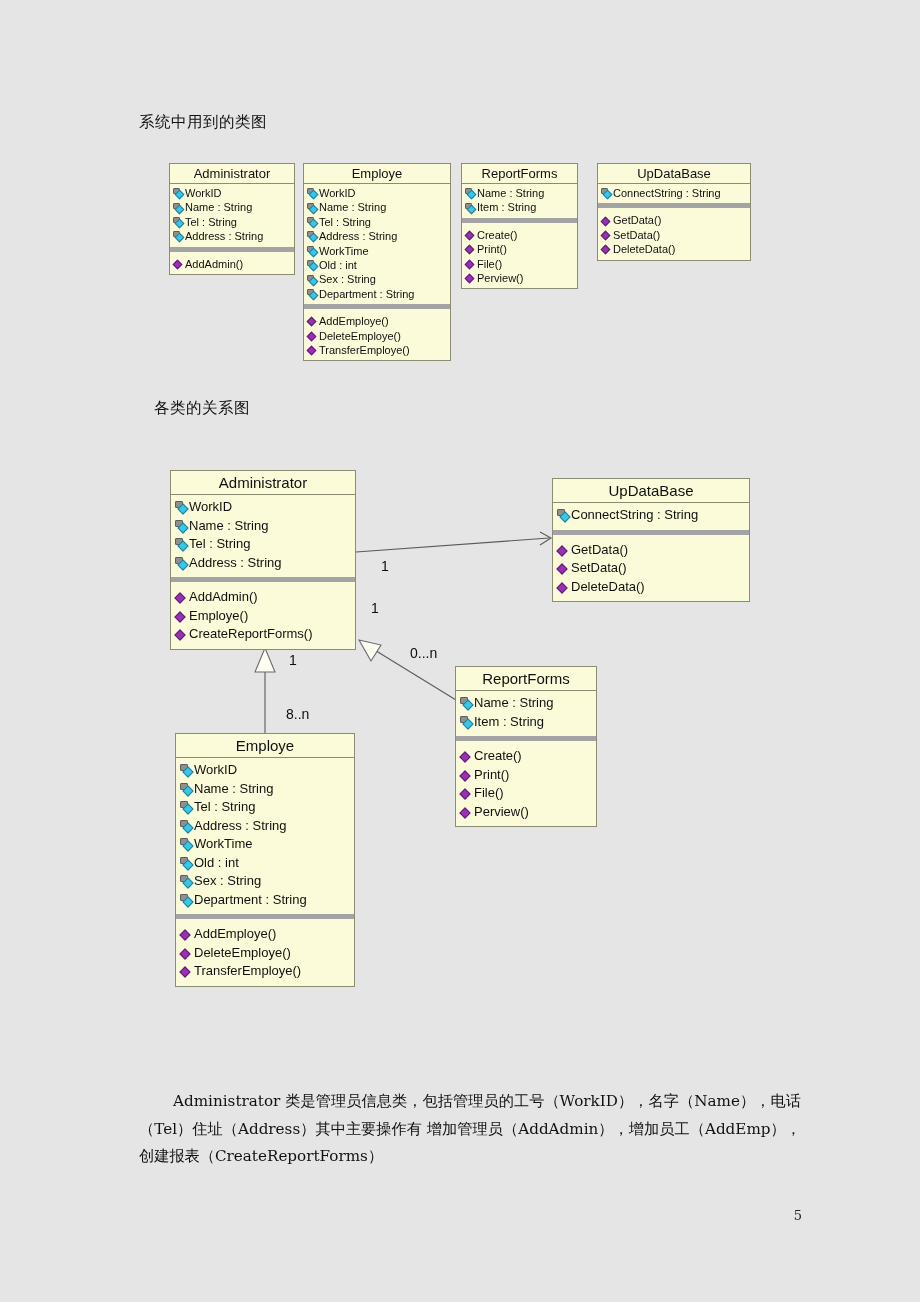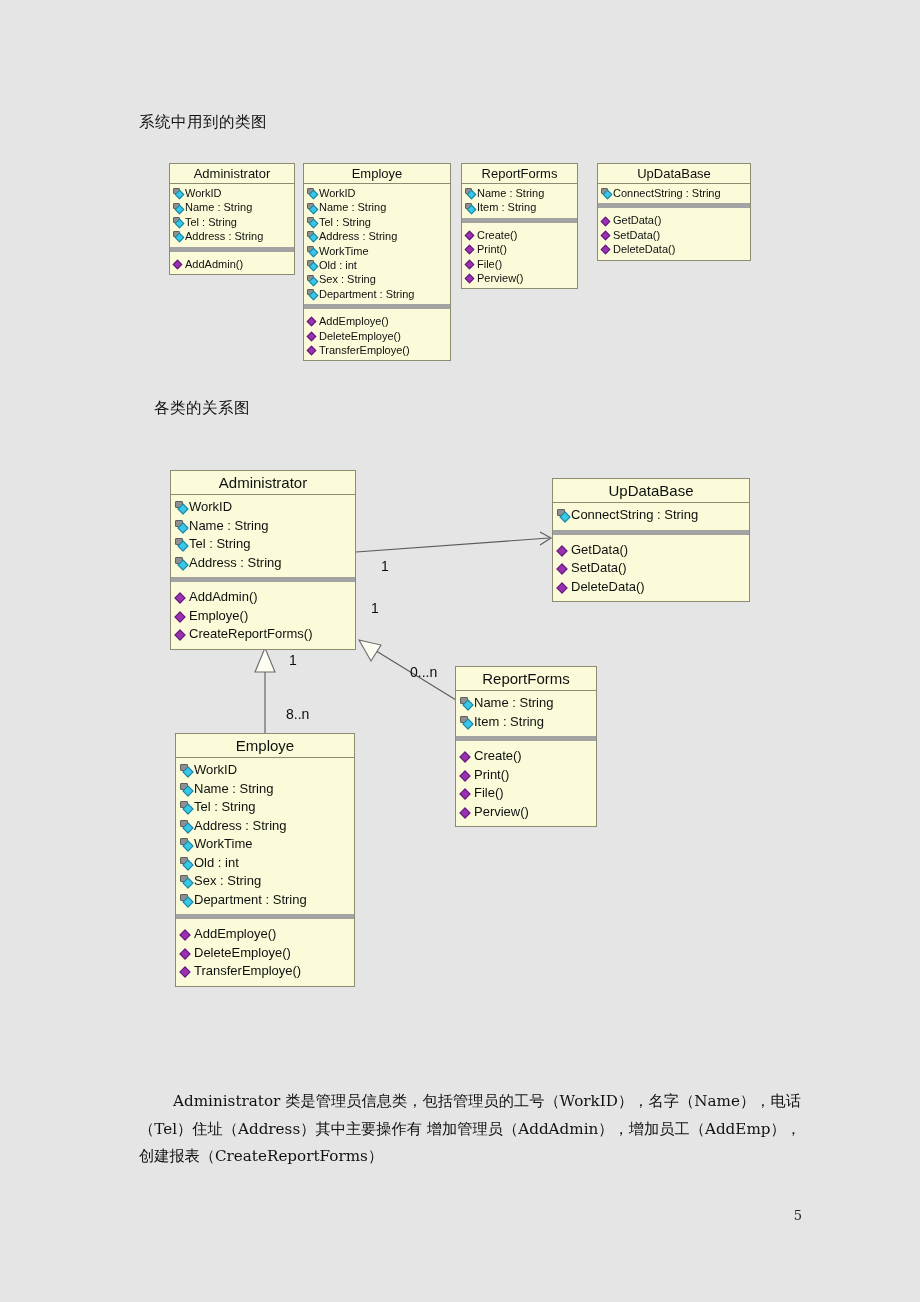--- a/index.html
+++ b/index.html
@@ -388,21 +388,21 @@
 
       <line x1="456" y1="700" x2="373" y2="649" stroke="#5a5a5a" stroke-width="1.1"></line>
       <polygon points="359,640 381,645 371,661" fill="#fdfdf2" stroke="#6b6b6b" stroke-width="1.1"></polygon>
 
       <line x1="265" y1="735" x2="265" y2="672" stroke="#5a5a5a" stroke-width="1.1"></line>
       <polygon points="265,648 275,672 255,672" fill="#fdfdf2" stroke="#6b6b6b" stroke-width="1.1"></polygon>
     </svg>
 
     <div class="mult" style="left:381px; top:558px;">1</div>
     <div class="mult" style="left:371px; top:600px;">1</div>
-    <div class="mult" style="left:410px; top:645px;margin-top:19px;">0...n</div>
+    <div class="mult" style="left:410px; top:645px;">0...n</div>
     <div class="mult" style="left:289px; top:652px;">1</div>
     <div class="mult" style="left:286px; top:706px;">8..n</div>
 
     <div class="uml-class" style="left:170px; top:470px; width:186px;">
       <div class="uml-name">Administrator</div>
       <div class="uml-compartment">
         <div class="uml-row">
           <span class="ico ico-attr">
               <span class="blk"></span>
               <span class="dia"></span>

